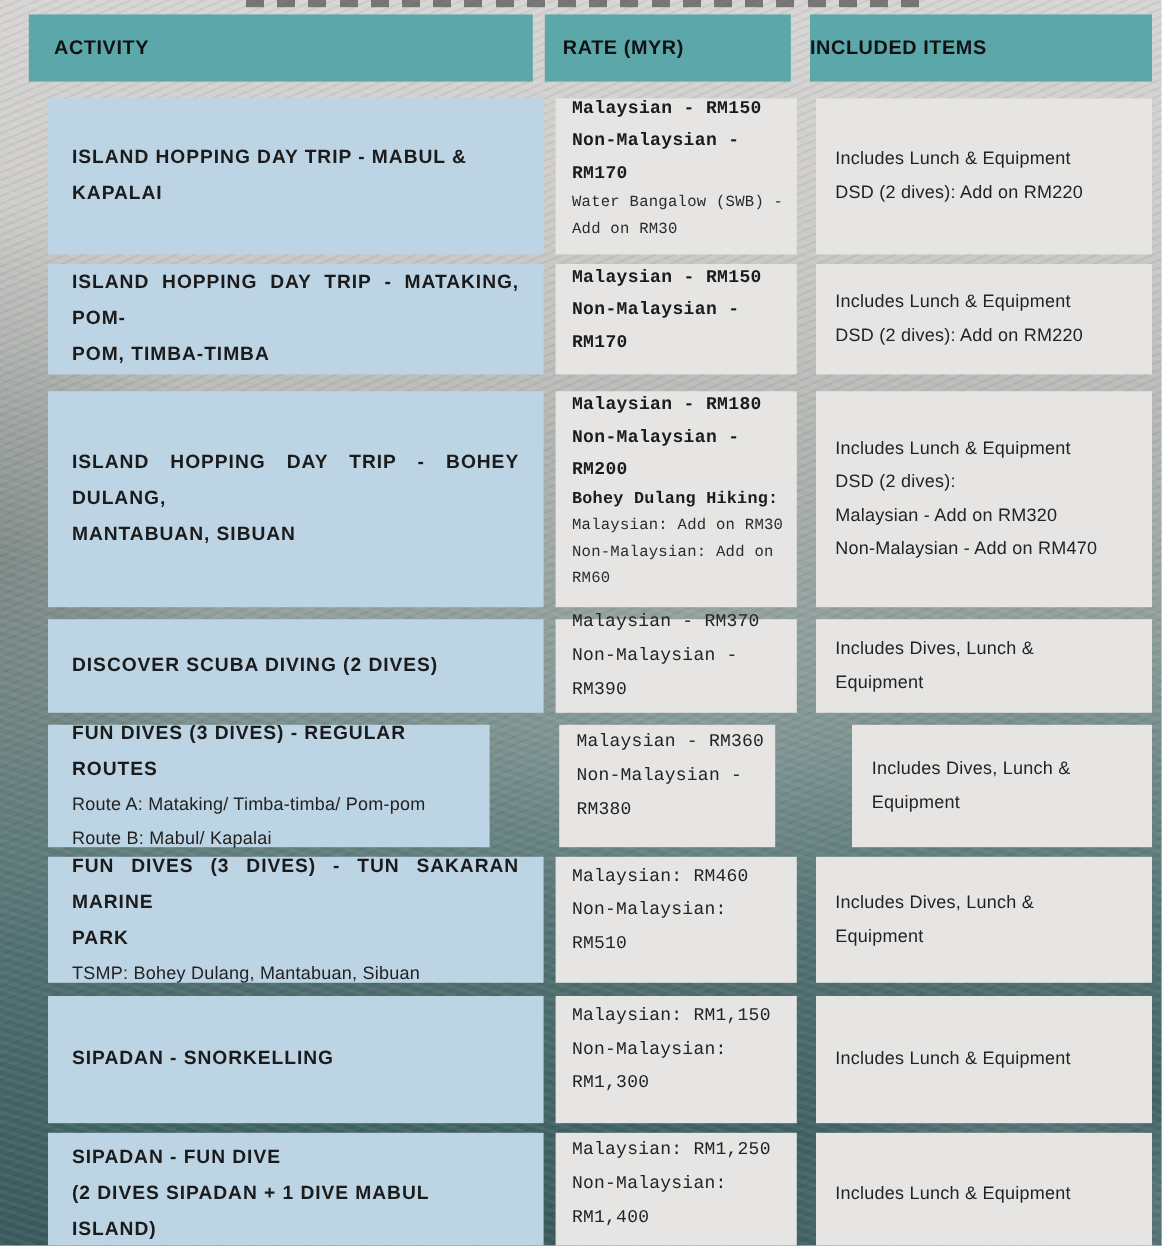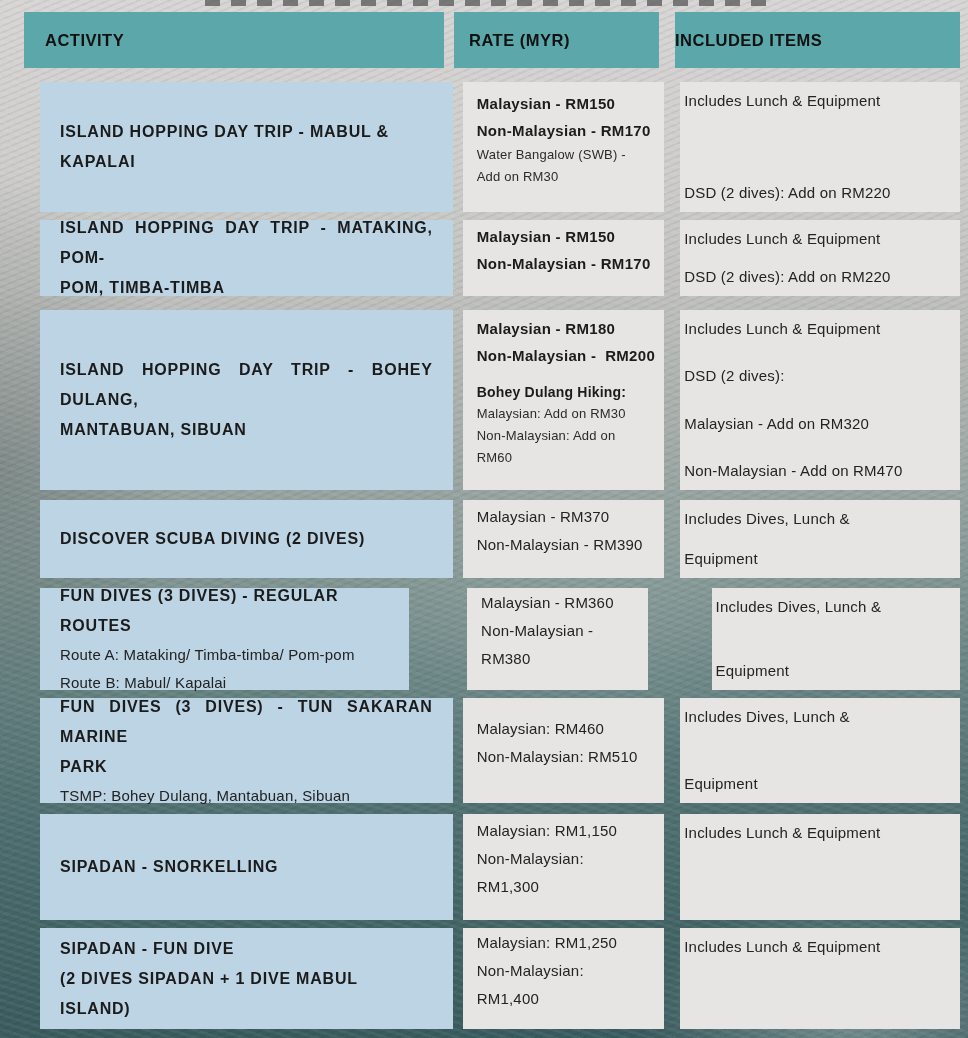--- a/index.html
+++ b/index.html
@@ -33,22 +33,22 @@
   .hcell{
     background:var(--header-bg);height:56px;display:flex;align-items:center;
     font-weight:bold;font-size:16.5px;letter-spacing:.5px;color:#111;
   }
   .hcell.c1{padding-left:21px;}
   .hcell.c2{padding-left:15px;}
   .hcell.c3{}
   .header-row{margin-bottom:14px;}
   .cell{display:flex;flex-direction:column;justify-content:center;}
   .cell.c1{background:var(--activity-bg);padding:6px 20px;margin-left:16px;}
-  .cell.c2{background:var(--info-bg);padding:5px 8px 21px 14px;}
-  .cell.c3{background:var(--info-bg);padding:5px 8px 5px 4px;justify-content:space-between;}
+  .cell.c2{background:var(--info-bg);padding:5px 8px 21px 14px;font-family:Liberation Mono, monospace;}
+  .cell.c3{background:var(--info-bg);padding:5px 8px 5px 16px;}
   .line{white-space:pre-wrap;}
   .title{font-weight:bold;font-size:16px;line-height:30px;letter-spacing:.8px;color:var(--text-dark);}
   .title-j{font-weight:bold;font-size:16px;line-height:30px;letter-spacing:.8px;color:var(--text-dark);
            text-align:justify;text-align-last:justify;}
   .sub{font-size:15px;line-height:28px;color:#222;letter-spacing:.2px;}
   .bold{font-weight:bold;font-size:15px;line-height:27px;color:var(--text-dark);letter-spacing:.3px;}
   .reg{font-size:15px;line-height:28px;color:#232323;letter-spacing:.2px;}
   .small{font-size:13px;line-height:22px;color:#2b2b2b;letter-spacing:.2px;}
   .bold-sm{font-weight:bold;font-size:14px;line-height:22px;color:var(--text-dark);letter-spacing:.2px;}
   .gap{height:19px;}
@@ -80,21 +80,21 @@
           <div class="line bold">Malaysian - RM150</div>
           <div class="line bold">Non-Malaysian - RM170</div>
           <div class="line small">Water Bangalow (SWB) -</div>
           <div class="line small">Add on RM30</div>
         </div>
         <div class="cell c3">
           <div class="line reg">Includes Lunch &amp; Equipment</div>
           <div class="line reg">DSD (2 dives): Add on RM220</div>
         </div>
       </div>
-      <div class="flexrow" style="height: 76px; margin-bottom: 14px;">
+      <div class="flexrow" style="height: 92px; margin-bottom: 14px;">
         <div class="cell c1">
           <div class="line title-j">ISLAND HOPPING DAY TRIP - MATAKING, POM-</div>
           <div class="line title">POM, TIMBA-TIMBA</div>
         </div>
         <div class="cell c2">
           <div class="line bold">Malaysian - RM150</div>
           <div class="line bold">Non-Malaysian - RM170</div>
         </div>
         <div class="cell c3">
           <div class="line reg">Includes Lunch &amp; Equipment</div>

